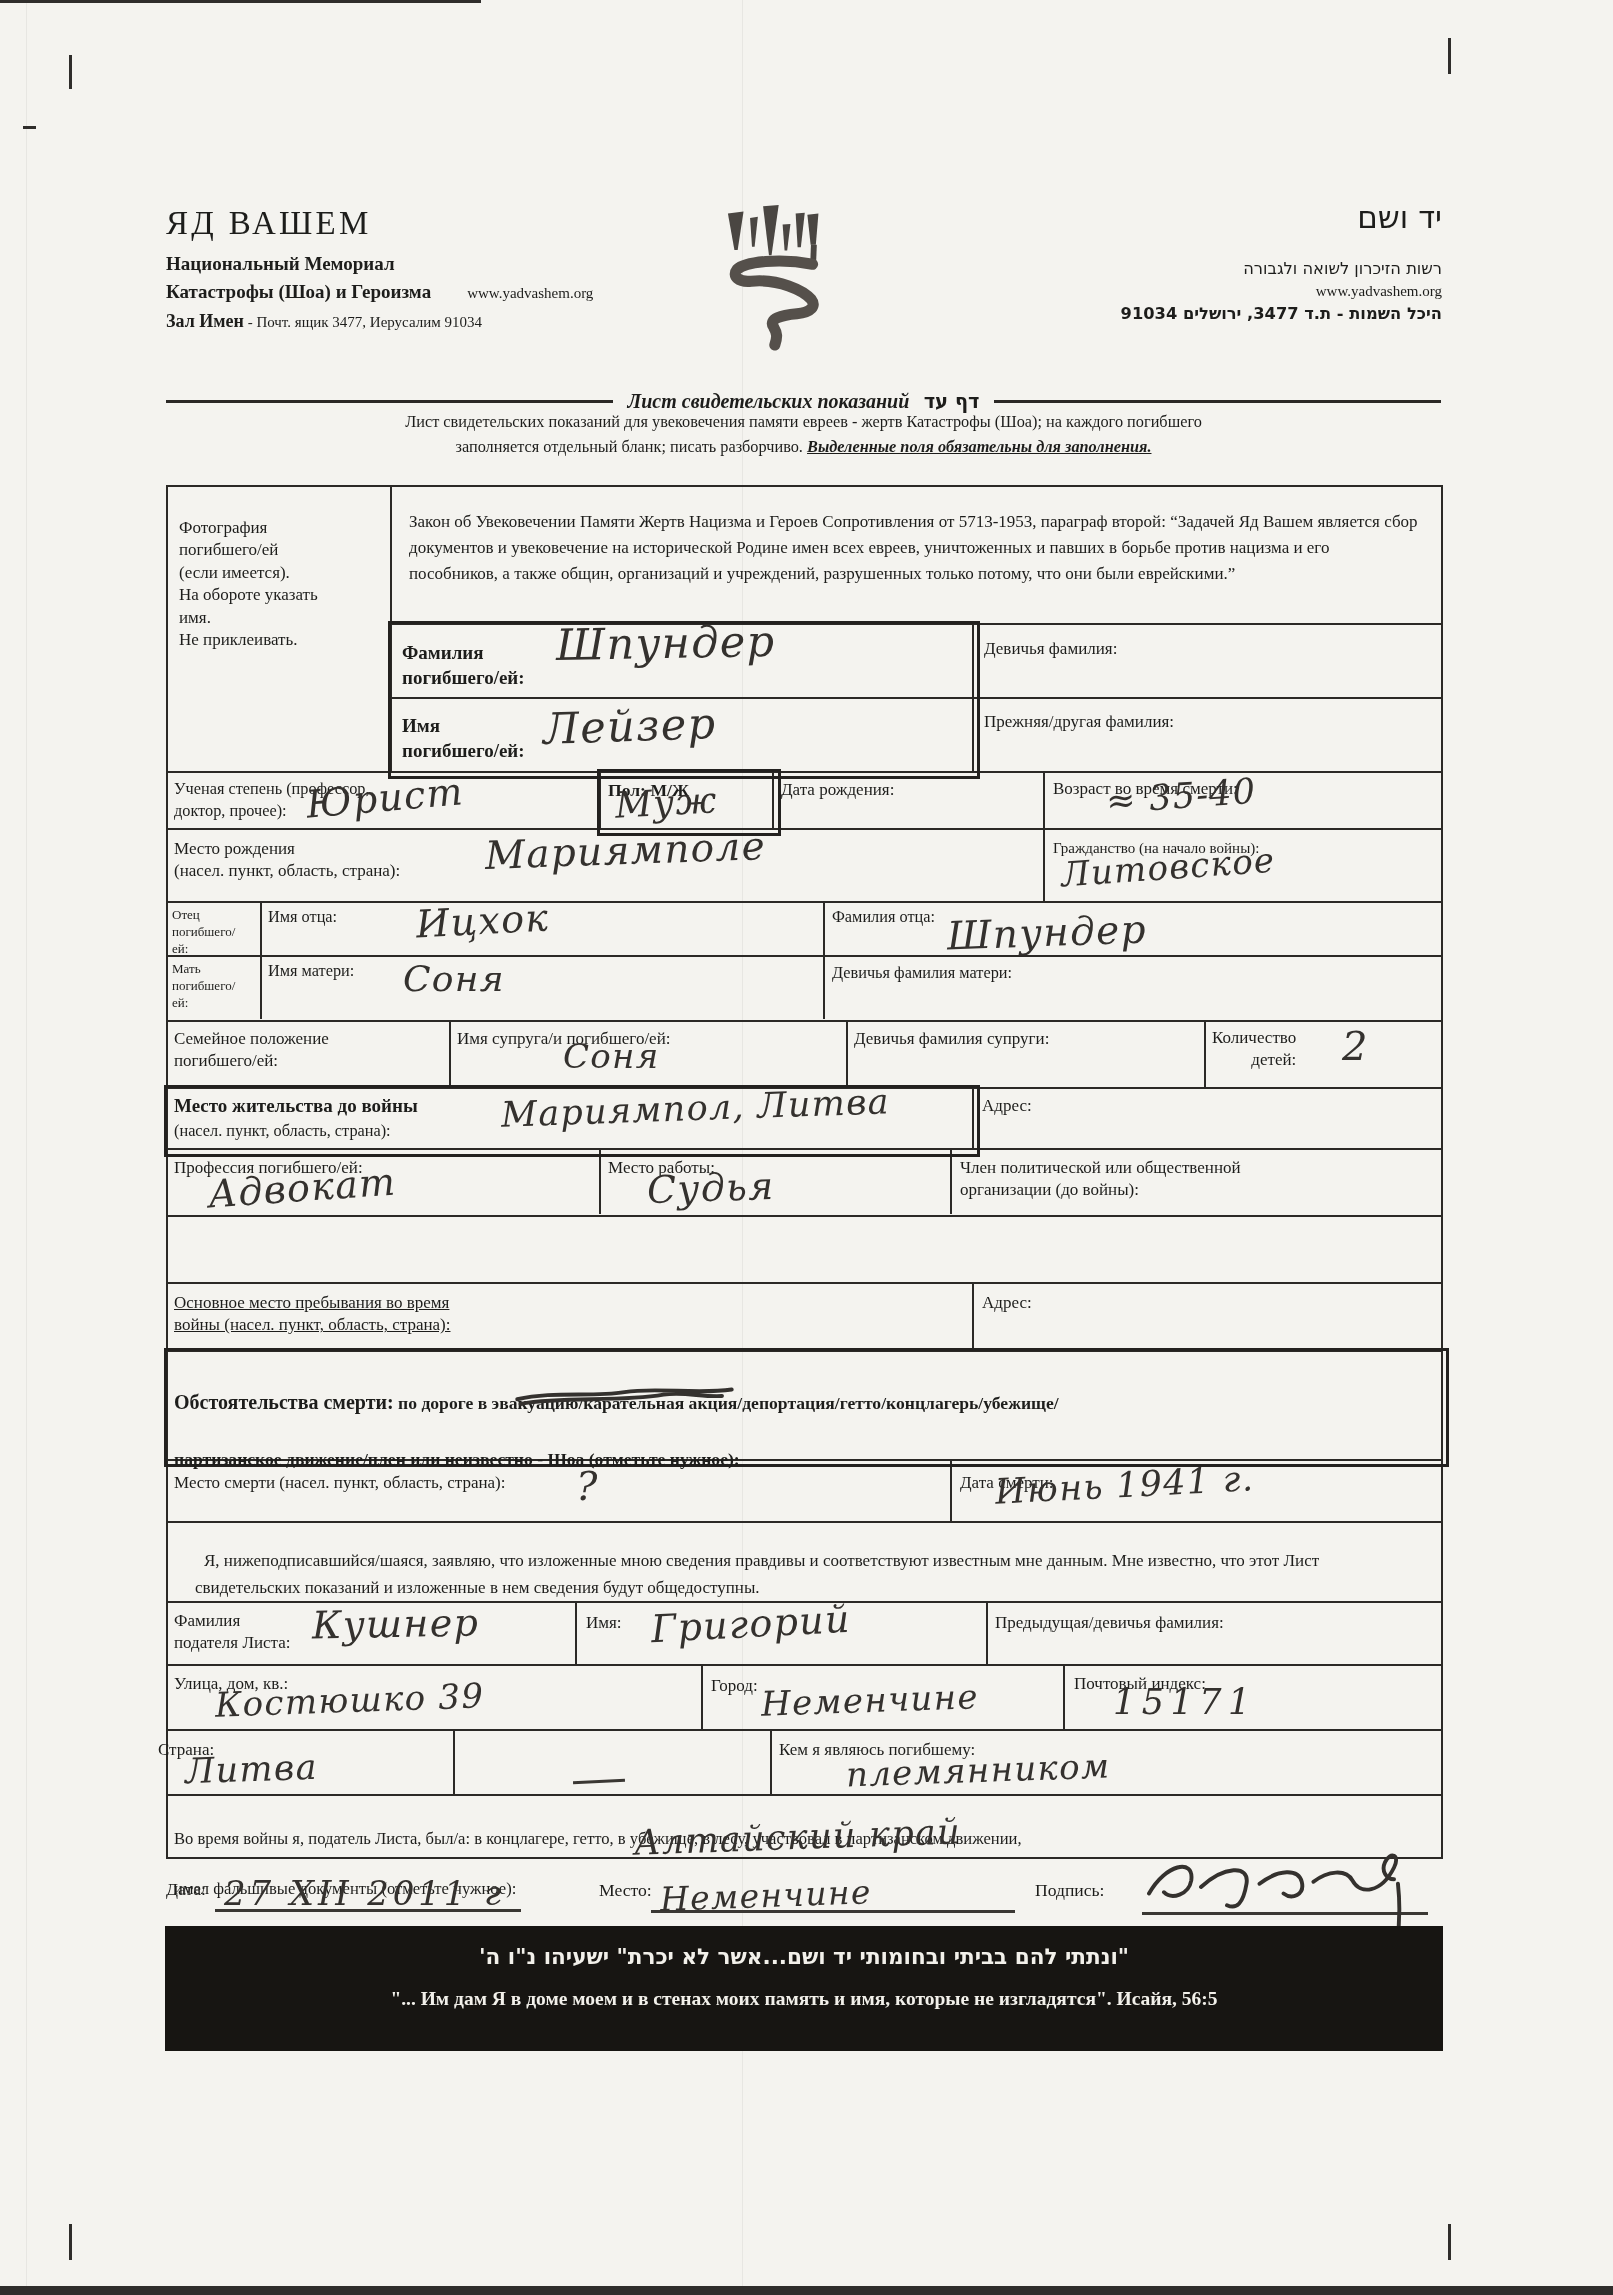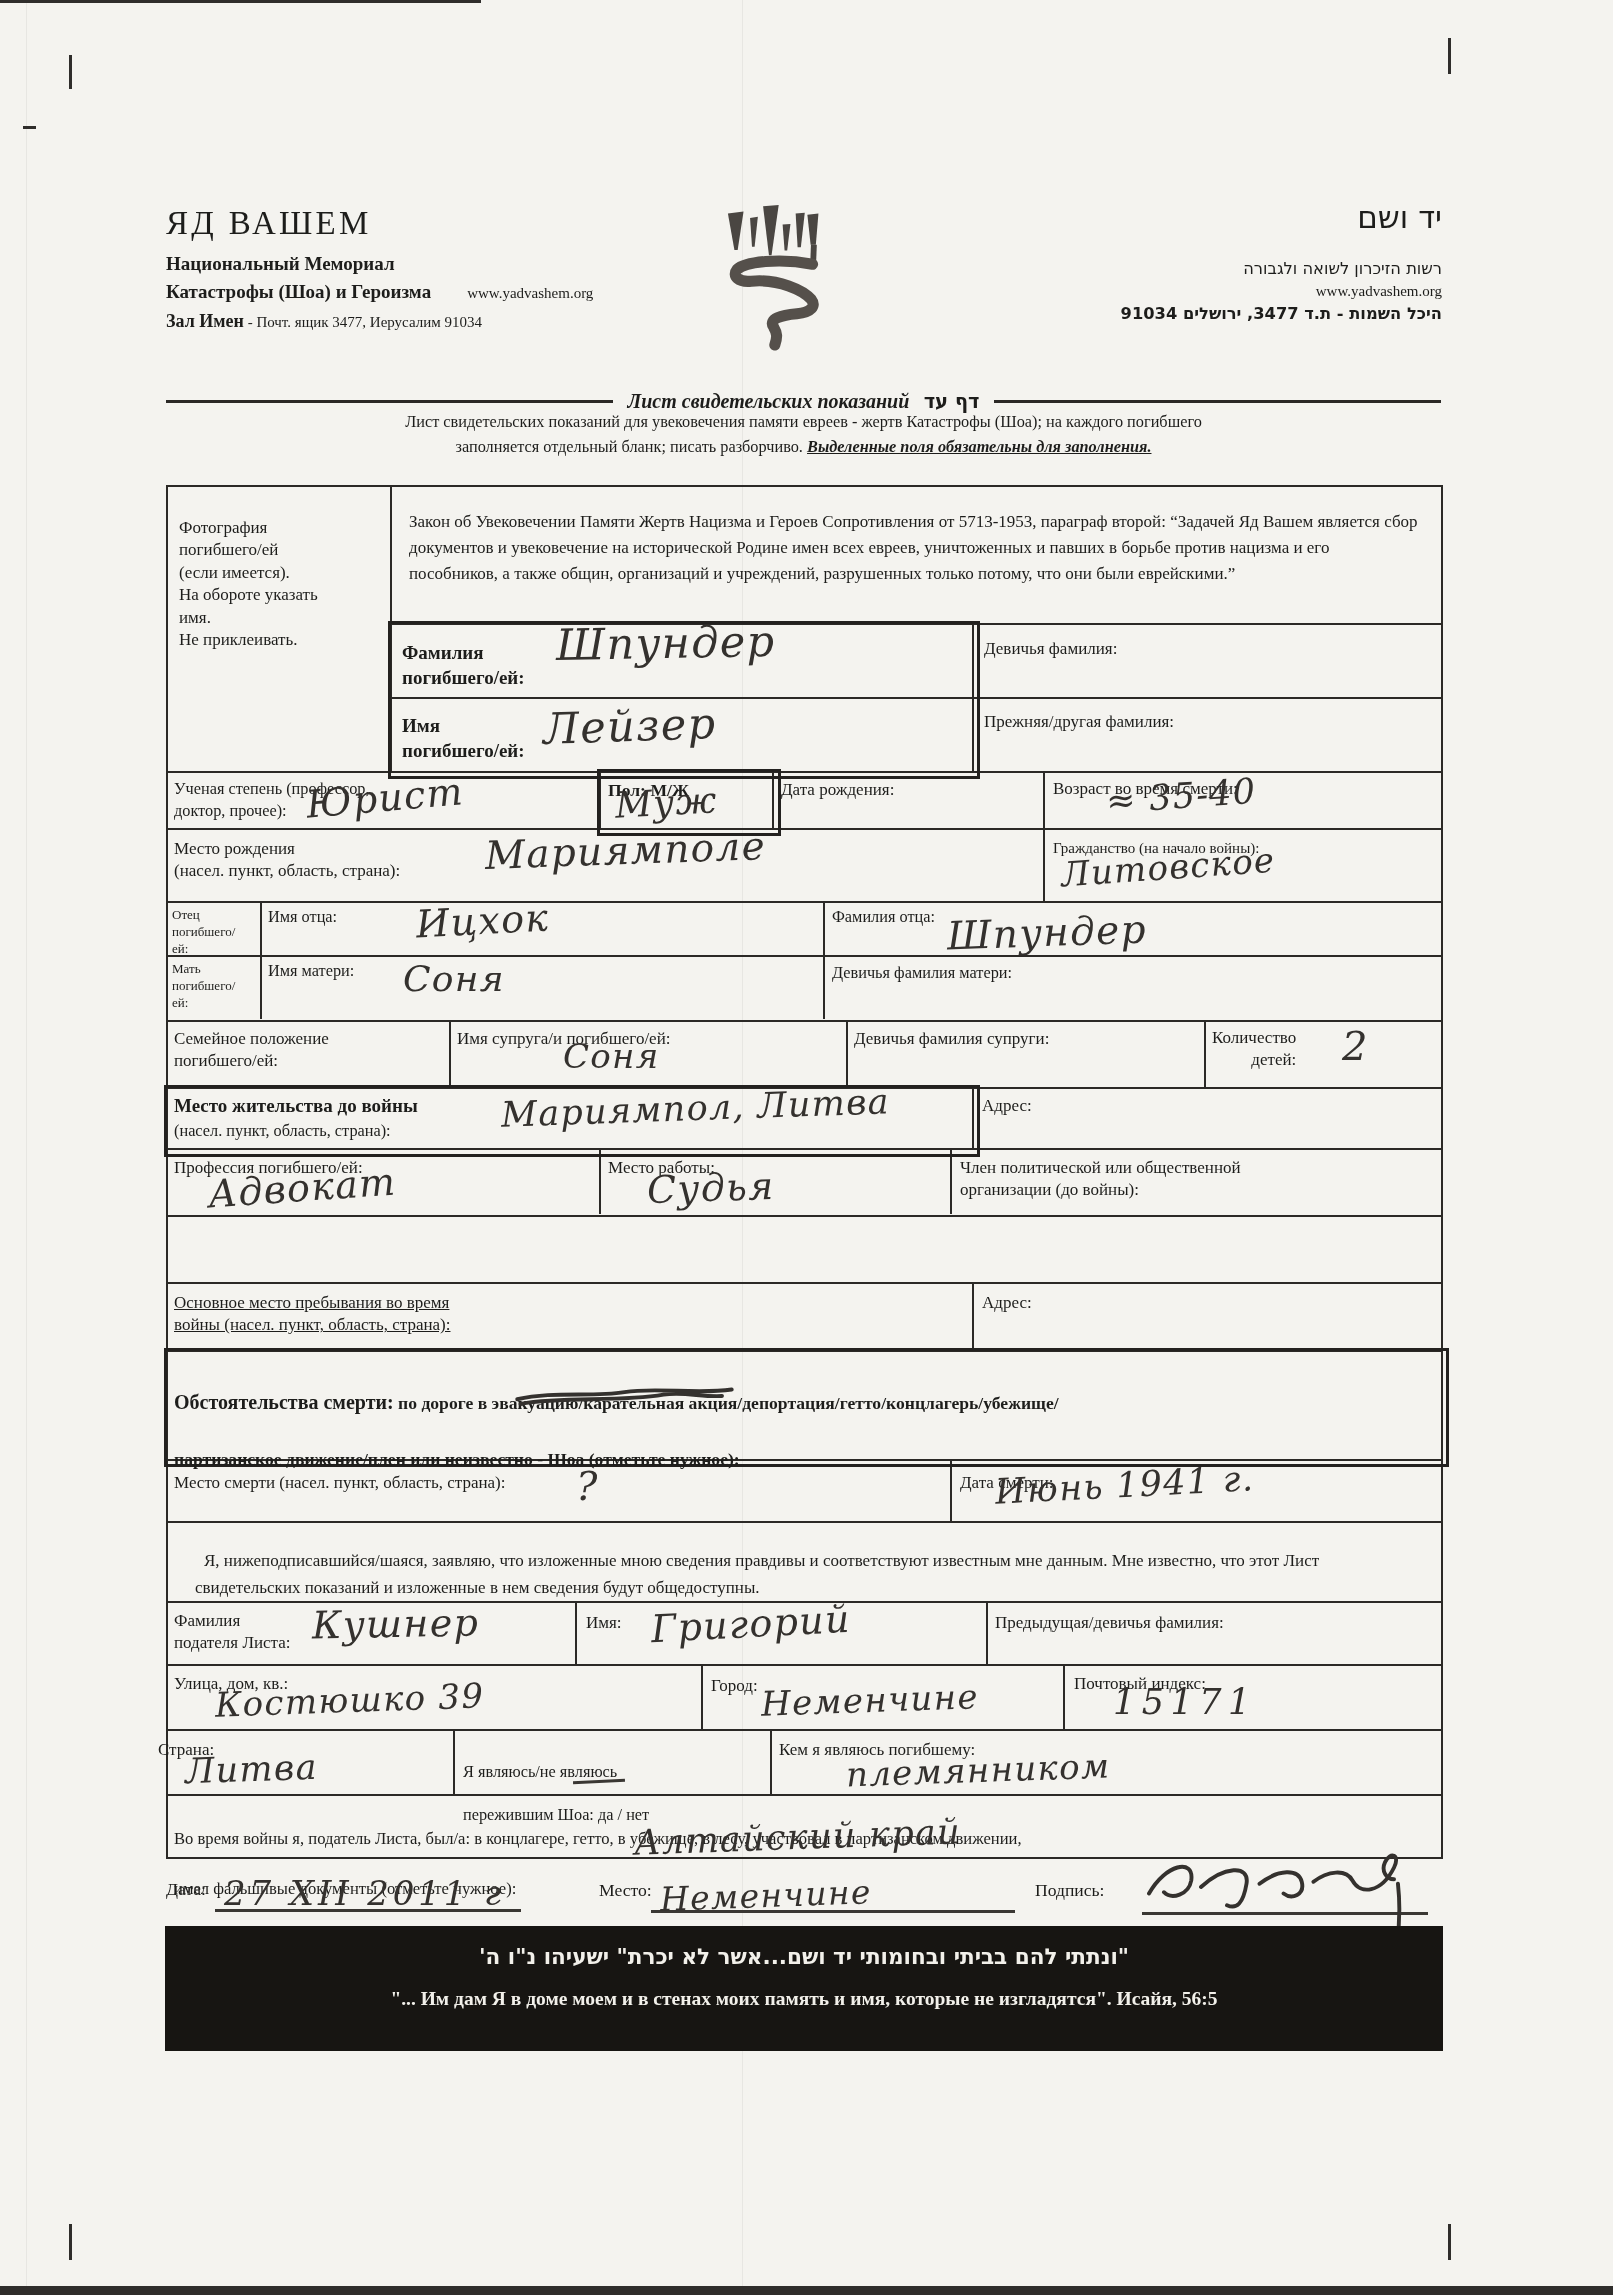--- a/index.html
+++ b/index.html
@@ -229,24 +229,20 @@
   <div class="lbl" style="left:174px;top:1610px;">Фамилия
 подателя Листа:</div>
   <div class="lbl" style="left:586px;top:1612px;">Имя:</div>
   <div class="lbl" style="left:995px;top:1612px;">Предыдущая/девичья фамилия:</div>
 
   <div class="lbl" style="left:174px;top:1673px;">Улица, дом, кв.:</div>
   <div class="lbl" style="left:711px;top:1675px;">Город:</div>
   <div class="lbl" style="left:1074px;top:1673px;">Почтовый индекс:</div>
 
   <div class="lbl" style="left:158px;top:1739px;text-align:right;">Страна:</div>
-  <div class="lbl" style="left:463px;top:1739px;font-size:16.3px;">
-    <span>Я являюсь/не являюсь</span><br>
-    <span>пережившим Шоа:  да / </span><span>нет</span>
-  </div>
   <div class="lbl" style="left:779px;top:1739px;">Кем я являюсь погибшему:</div>
 
   <div class="lbl" style="left:174px;top:1802px;width:1256px;font-size:16.6px;line-height:1.5;">
     <span>Во время войны я, податель Листа, был/а: в концлагере, гетто, в убежище, в лесу, участвовал в партизанском движении,</span><br>
     <span>имел фальшивые документы (отметьте нужное):</span>
   </div>
 
   <div class="lbl" style="left:166px;top:1878px;font-size:17.6px;">Дата:</div>
   <div class="lbl" style="left:599px;top:1879px;font-size:17.6px;">Место:</div>
   <div class="lbl" style="left:1035px;top:1879px;font-size:17.6px;">Подпись:</div>

